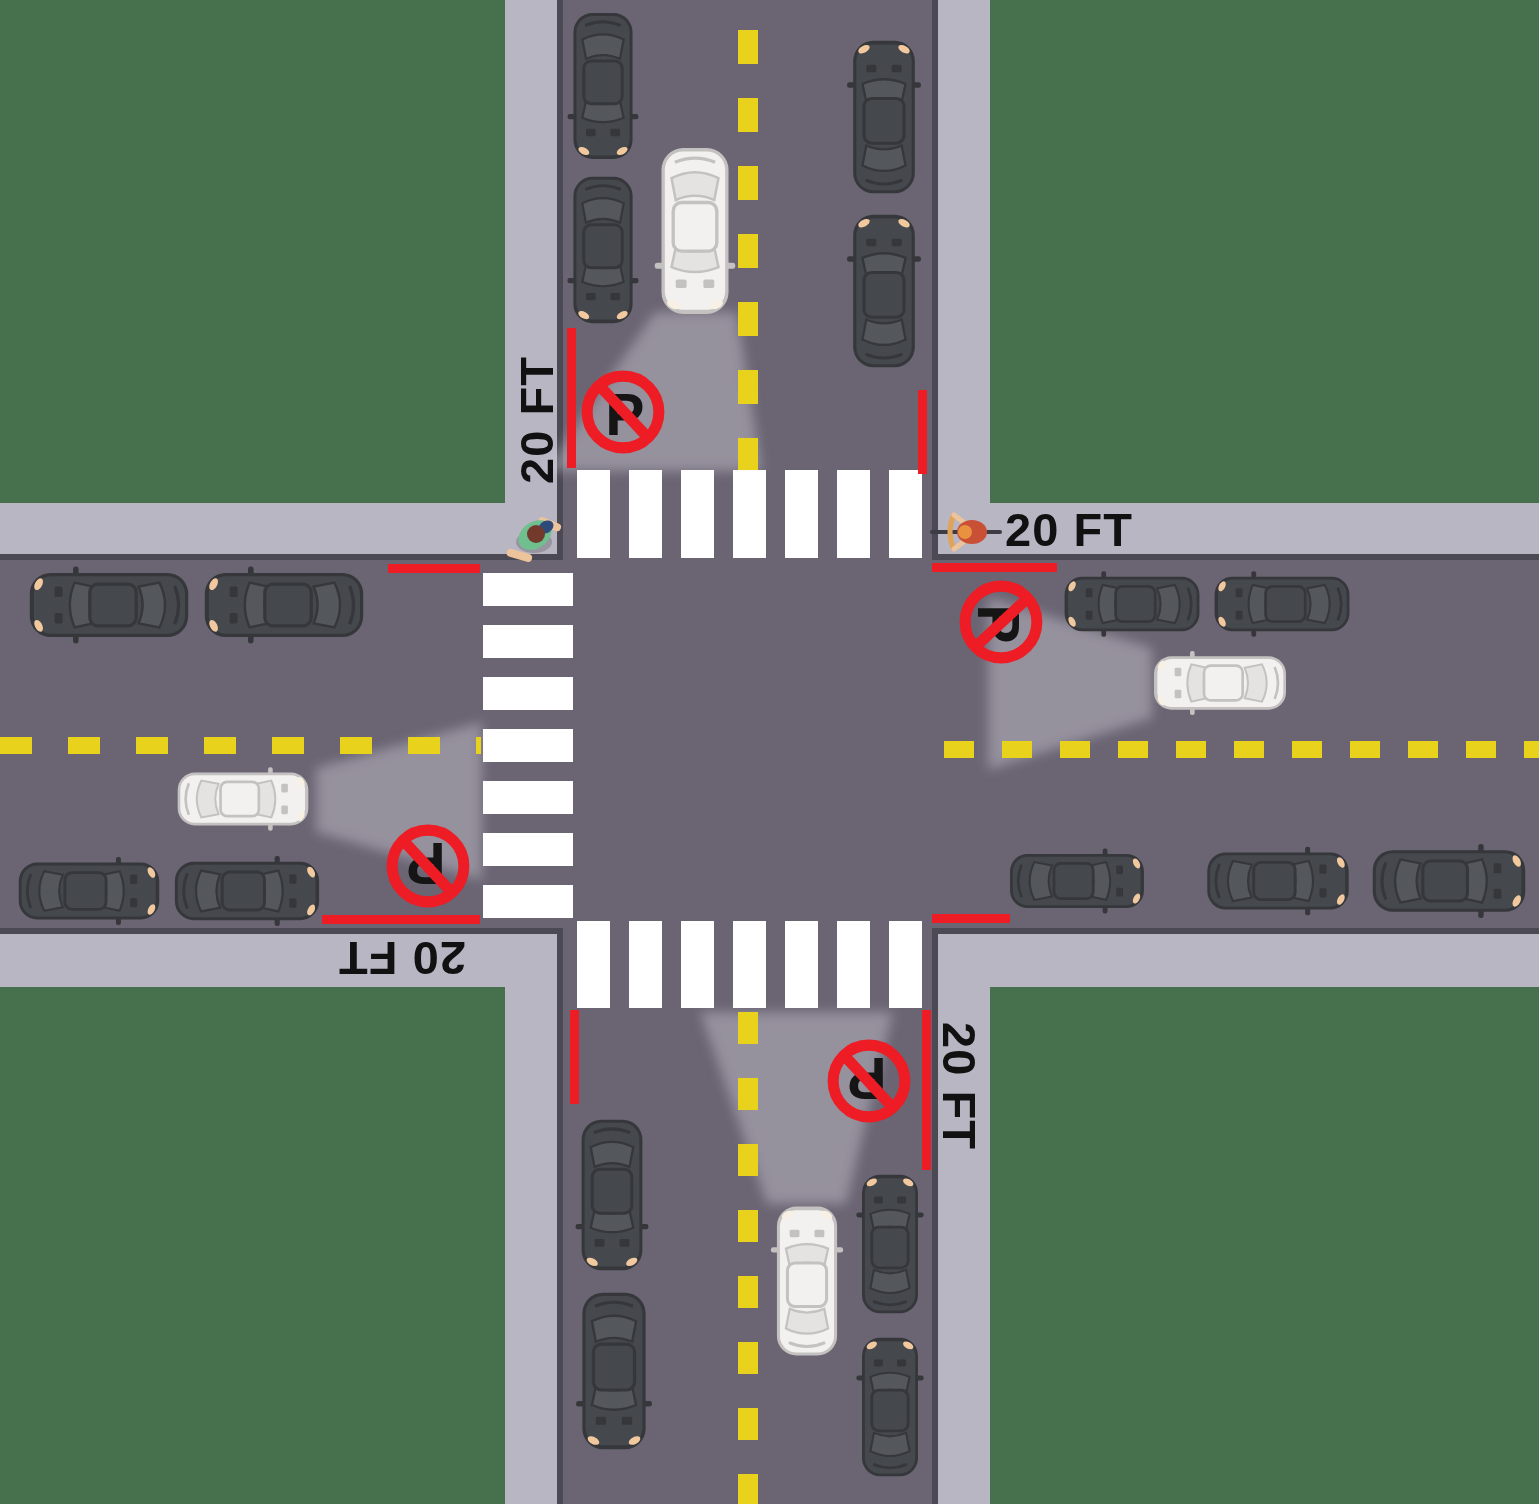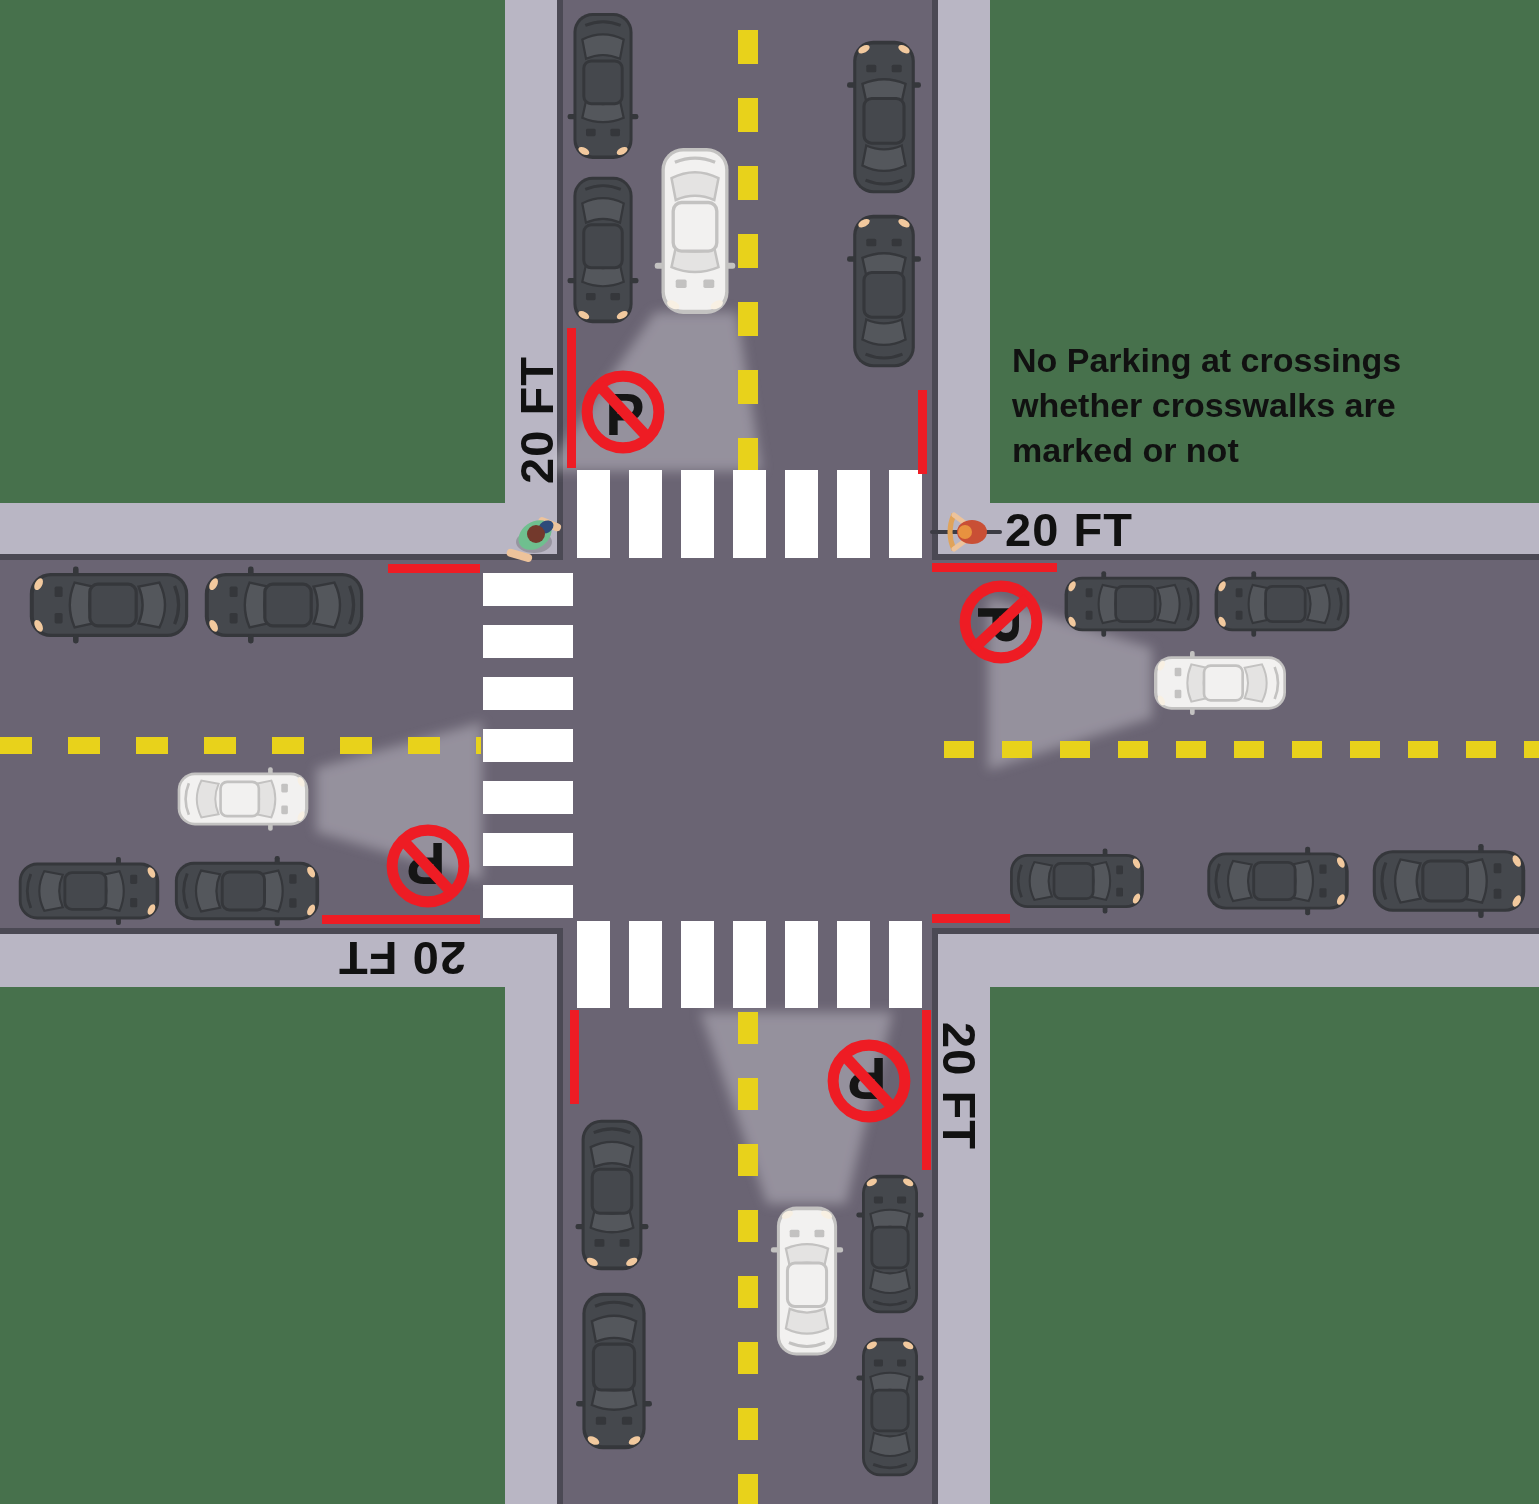--- a/index.html
+++ b/index.html
@@ -306,14 +306,13 @@
         <svg width="76" height="52" style="transform: translate(-50%, -50%) rotate(0deg);">
           <use href="#sym-cyclist"></use>
         </svg>
       </div>
       <div class="label-20ft" style="left: 536px; top: 420px; transform: translate(-50%, -50%) rotate(-90deg);">20 FT</div>
       <div class="label-20ft" style="left: 1069px; top: 529px; transform: translate(-50%, -50%) rotate(0deg);">20 FT</div>
       <div class="label-20ft" style="left: 402px; top: 958px; transform: translate(-50%, -50%) rotate(180deg);">20 FT</div>
       <div class="label-20ft" style="left: 959px; top: 1086px; transform: translate(-50%, -50%) rotate(90deg);">20 FT</div>
     </div>
 
-  <div id="note-text">No Parking at crossings whether crosswalks are marked or not</div>
 </div>
 
 </body></html>

